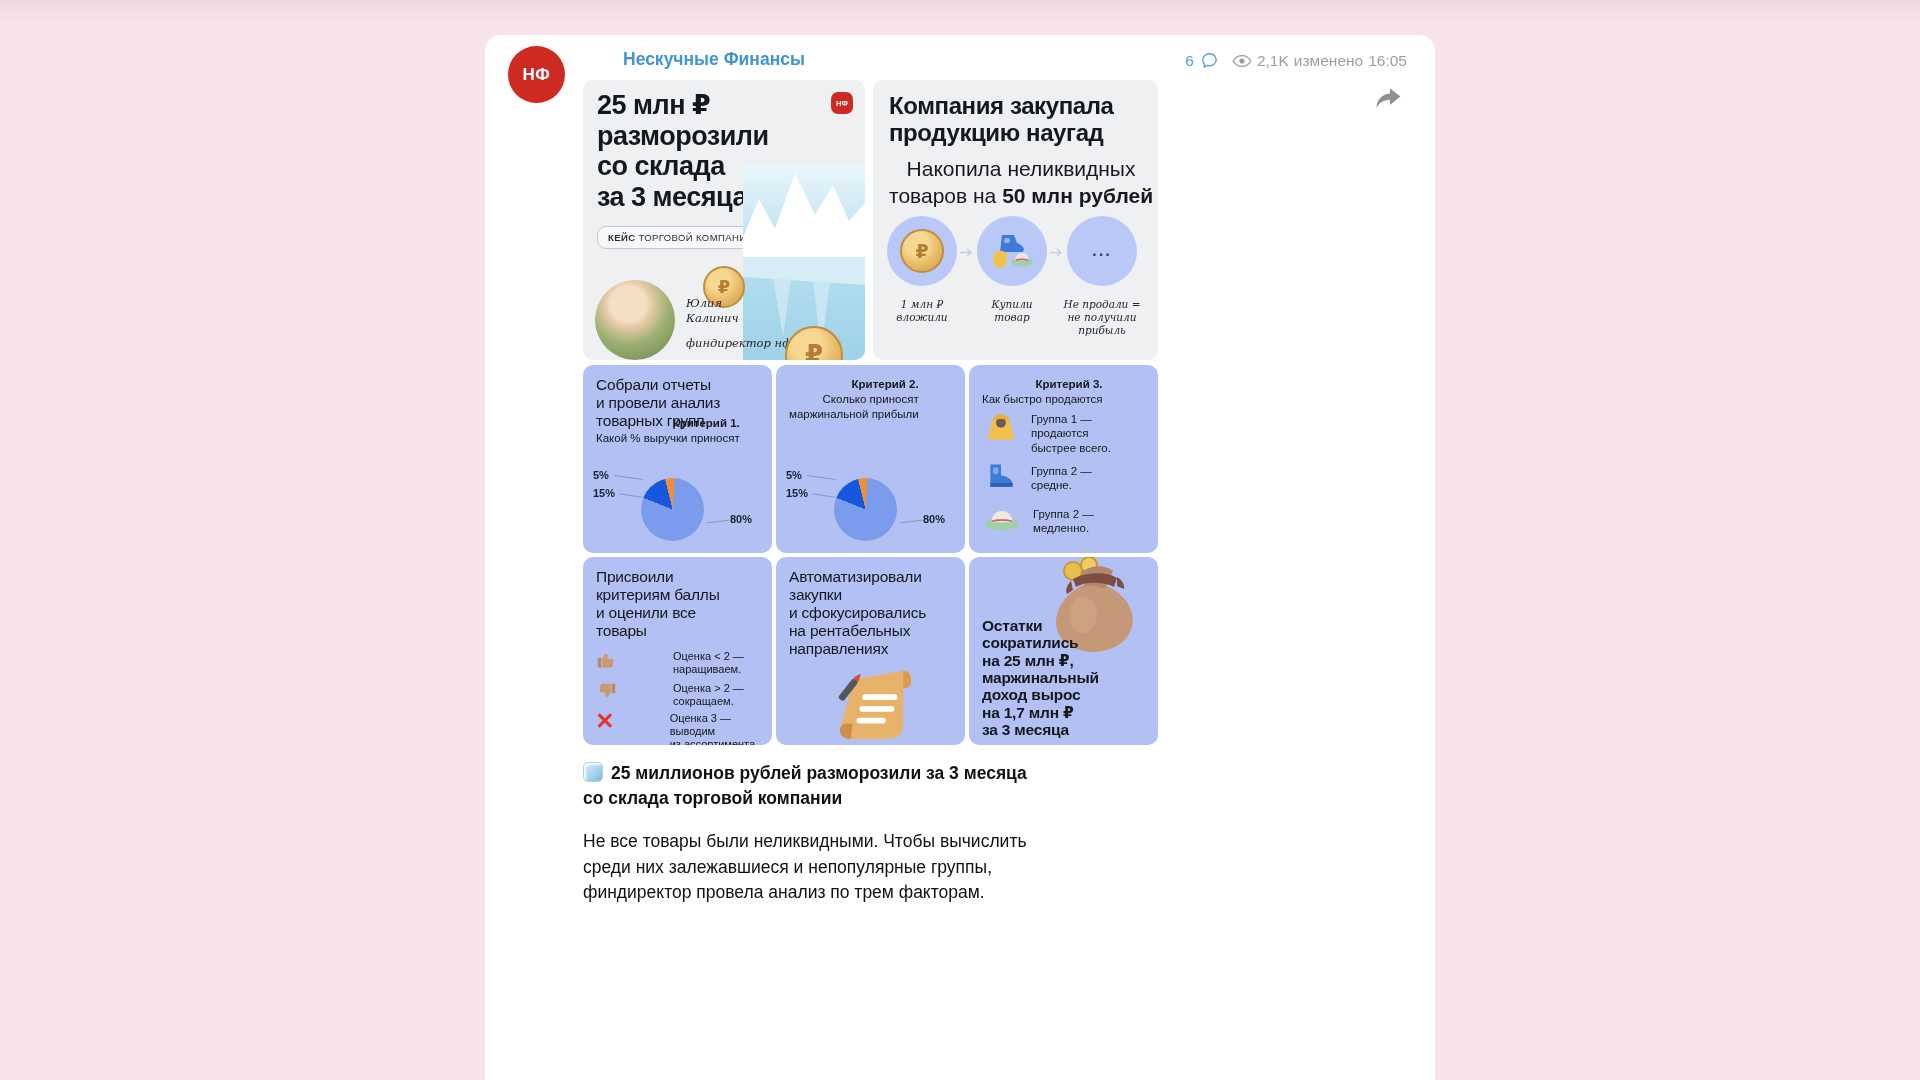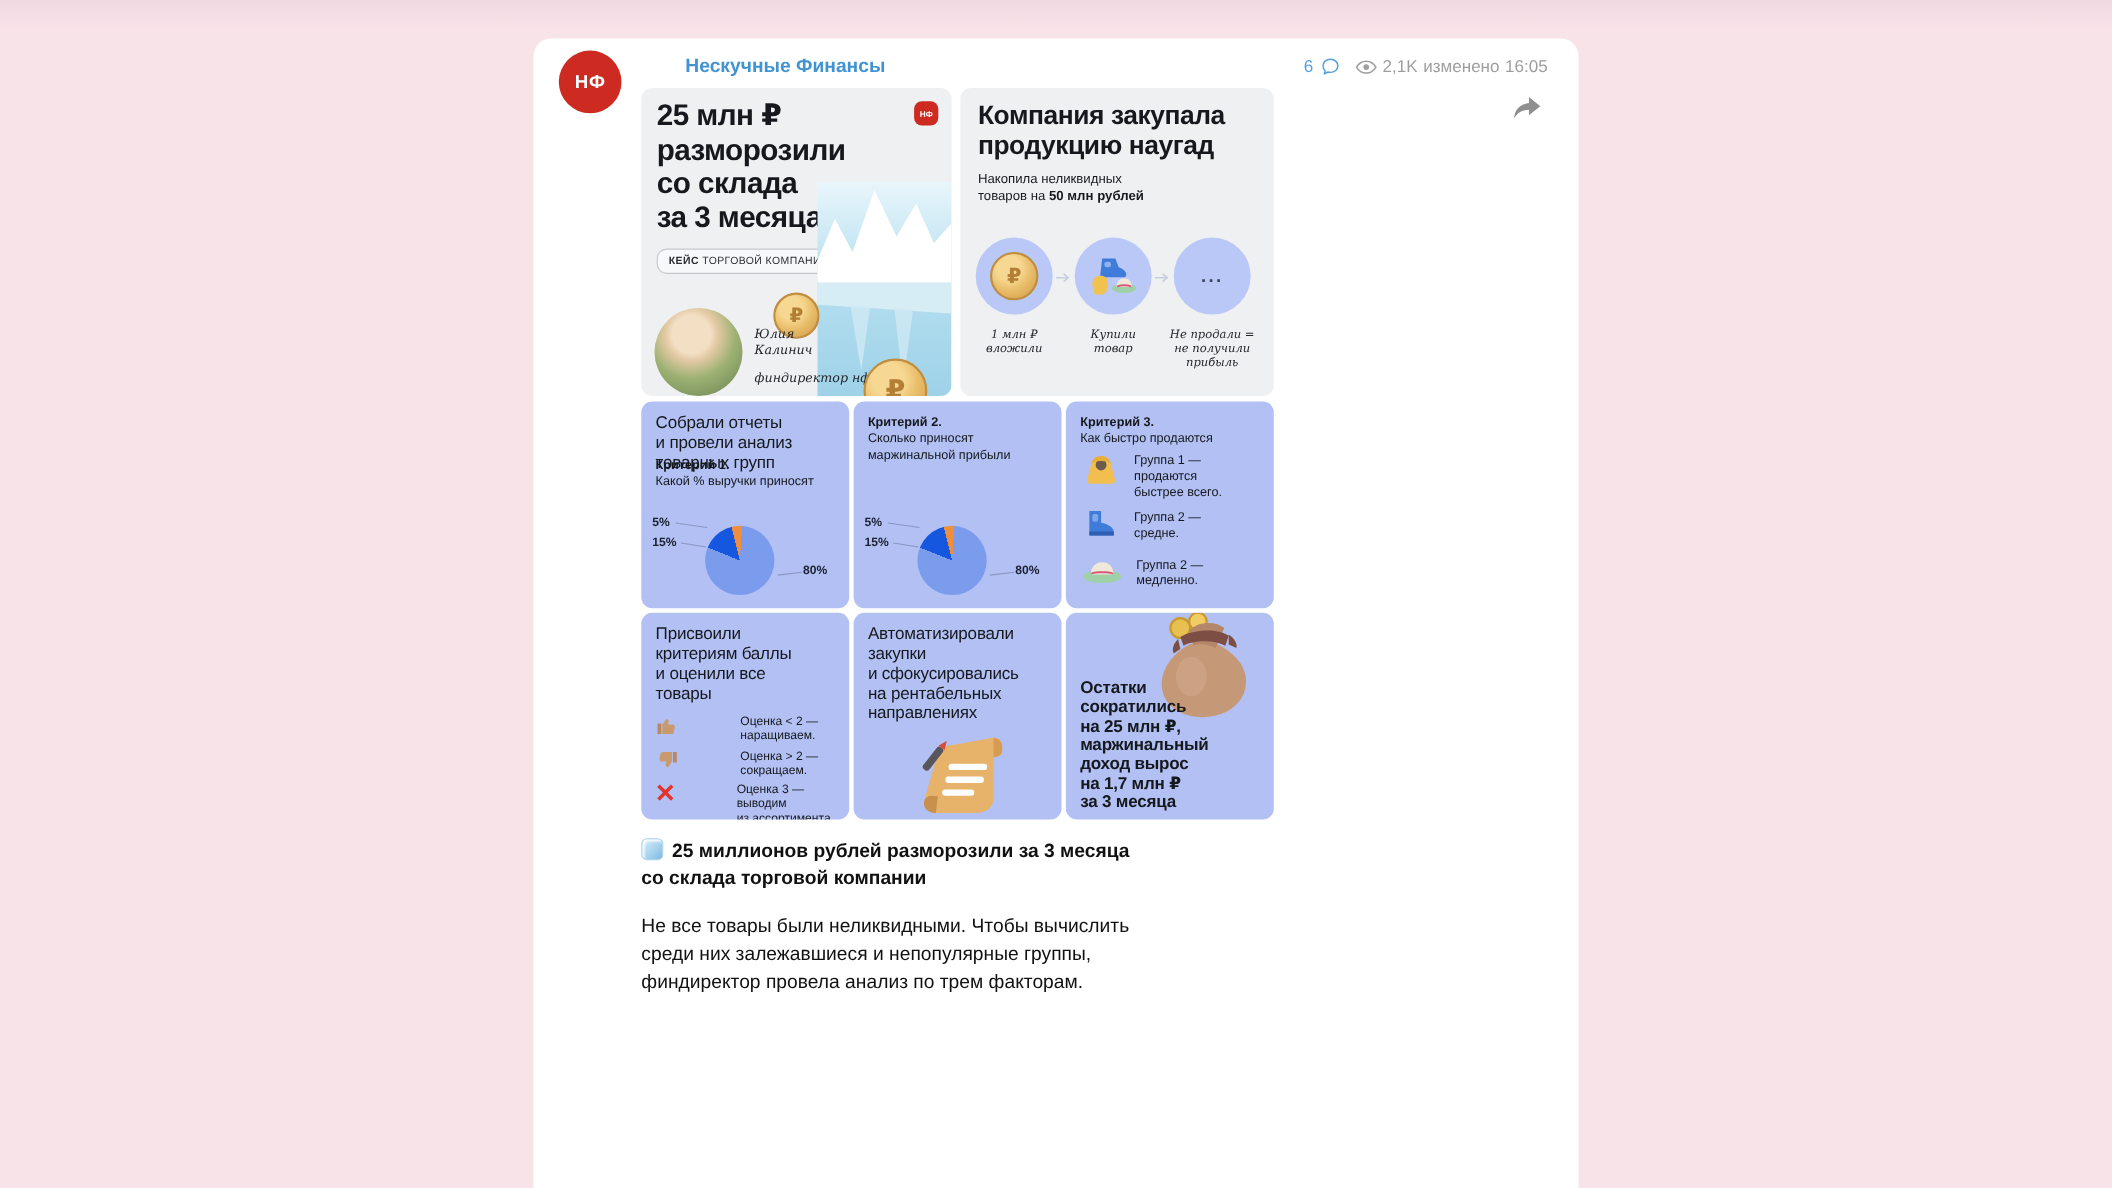--- a/index.html
+++ b/index.html
@@ -36,31 +36,31 @@
   .badge b{margin-right:3px;}
   .iceberg{position:absolute;right:0;top:85px;width:122px;height:195px;}
   .coin{position:absolute;border-radius:50%;background:radial-gradient(circle at 38% 32%,#f6d892 0 30%,#e9bd6a 55%,#cf9a45 100%);border:2px solid #c08e3e;color:#b27f35;display:flex;align-items:center;justify-content:center;font-weight:700;}
   .coin1{left:120px;top:186px;width:42px;height:42px;font-size:18px;}
   .coin2{left:202px;top:246px;width:58px;height:58px;font-size:26px;}
   .photo{position:absolute;left:12px;top:200px;width:80px;height:80px;border-radius:50%;background:radial-gradient(circle at 42% 30%,#f2dfc4 0 24%,#e3c9a4 33%,#9db173 55%,#66804c 100%);}
   .hand{font-family:"DejaVu Serif",serif;font-style:italic;color:#23262b;}
   .pname{position:absolute;left:103px;top:216px;font-size:11.5px;line-height:1.3;}
   .prole{position:absolute;left:103px;top:256px;font-size:11.5px;}
   .p2 .title{position:absolute;left:16px;top:12px;font-size:24px;font-weight:700;line-height:1.14;letter-spacing:-.4px;}
-  .p2 .subtitle{position:absolute;left:16px;top:75px;font-size:12px;line-height:1.3;color:#17191d;}
+  .p2 .subtitle{position:absolute;left:16px;top:75px;font-size:21px;line-height:1.3;color:#17191d;text-align:center;}
   .circle{position:absolute;top:136px;width:70px;height:70px;border-radius:50%;background:#bac8f8;display:flex;align-items:center;justify-content:center;}
   .c1{left:14px;}.c2{left:104px;}.c3{left:194px;}
   .circle .coinIn{position:static;width:44px;height:44px;font-size:19px;}
   .dots{font-size:17px;font-weight:700;letter-spacing:2px;color:#3c4660;}
   .steparrow{position:absolute;top:168px;width:13px;height:9px;}
   .sa1{left:87px;}.sa2{left:177px;}
   .stepcap{position:absolute;top:218px;width:82px;text-align:center;font-size:10.5px;line-height:1.25;}
   .cap1{left:8px;}.cap2{left:98px;}.cap3{left:188px;}
   .ptitle{position:absolute;left:13px;top:11px;font-size:15.5px;font-weight:400;line-height:1.16;letter-spacing:-.2px;}
-  .crit{position:absolute;left:13px;font-size:11.5px;line-height:1.3;}
+  .crit{position:absolute;left:13px;font-size:11.5px;line-height:1.3;text-align:right;}
   .crit b{display:block;}
   .critA{top:51px;}.critB{top:12px;}
   .pie{position:absolute;left:58px;top:113px;width:63px;height:63px;border-radius:50%;background:conic-gradient(from -14deg,var(--pie-accent) 0 18deg,var(--pie-main) 18deg 306deg,var(--pie-second) 306deg 360deg);}
   .plabel{position:absolute;font-size:11px;font-weight:600;color:#1a2030;}
   .l5{left:10px;top:104px;}.l15{left:10px;top:122px;}.l80{left:147px;top:148px;}
   .pline{position:absolute;height:0;border-top:1px solid #8a96c0;}
   .ln5{left:31px;top:112px;width:29px;transform:rotate(8deg);}
   .ln15{left:36px;top:130px;width:23px;transform:rotate(9deg);}
   .ln80{left:124px;top:156px;width:22px;transform:rotate(-7deg);}
   .grow{position:absolute;left:14px;display:flex;gap:12px;align-items:flex-start;}

